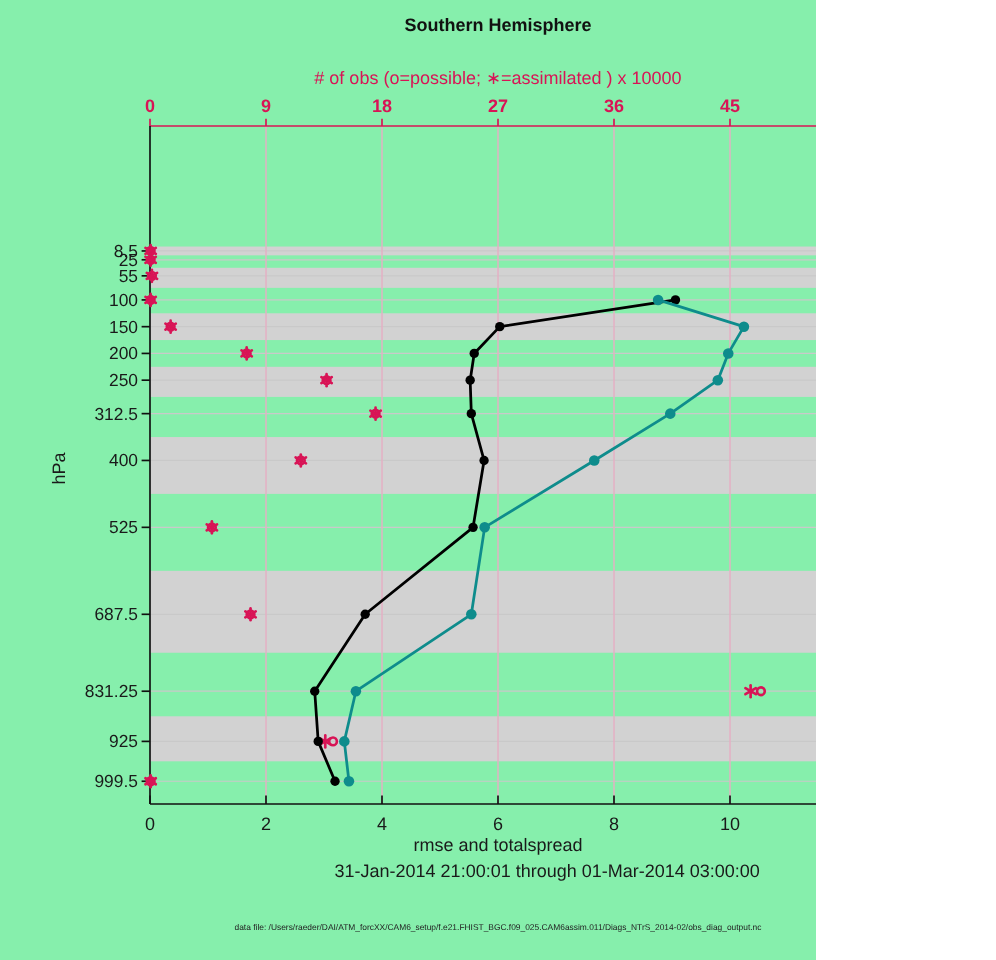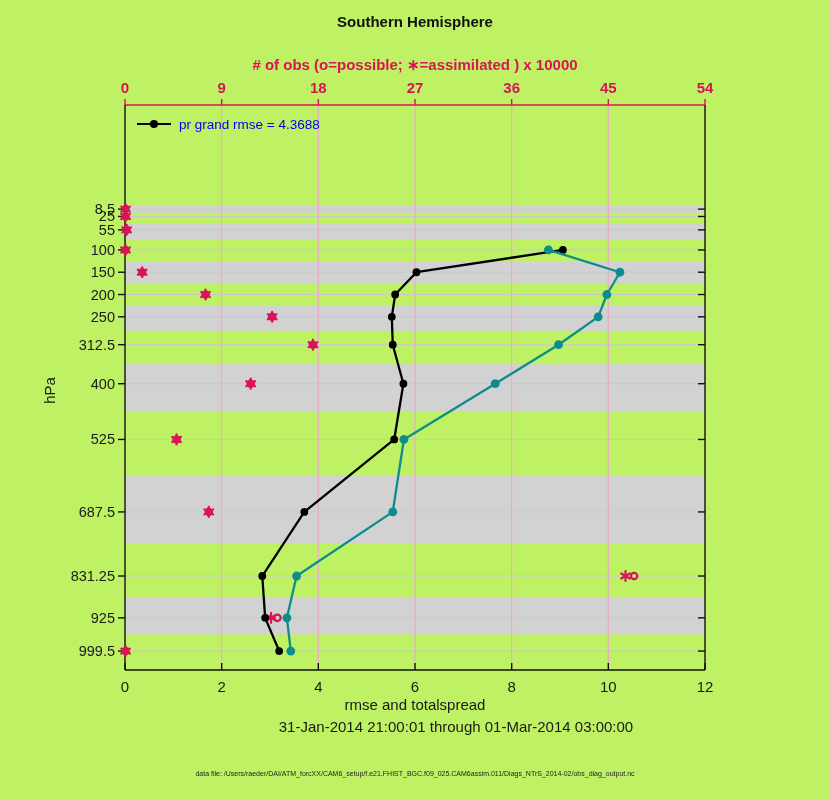--- a/index.html
+++ b/index.html
@@ -1,20 +1,20 @@
 <!DOCTYPE html>
 <html><head>
 <meta charset="utf-8">
 <style>
   html,body{margin:0;padding:0;background:#ffffff;}
-  #stage{position:relative;width:830px;height:800px;background:#bef264;overflow:hidden;
+  #stage{position:relative;width:680px;height:800px;background:#86efac;overflow:hidden;
          font-family:"Liberation Sans", sans-serif;color:#111;}
   .abs{position:absolute;}
   .title-line{width:830px;text-align:center;font-weight:bold;font-size:15px;color:#111;}
-  .obs-label{width:830px;text-align:center;font-weight:bold;font-size:15px;}
+  .obs-label{width:830px;text-align:center;font-weight:normal;font-size:15px;}
   .xaxis-label{width:830px;text-align:center;font-size:15px;color:#1a1a1a;}
   .date-line{width:830px;text-align:center;font-size:15px;color:#1a1a1a;padding-left:41px;}
   .datafile-line{width:830px;text-align:center;font-size:7px;color:#222;}
   .ylab{transform:rotate(-90deg);transform-origin:center;font-size:15px;color:#1a1a1a;}
   #legend{left:137px;top:115px;}
   .lg-row{display:flex;align-items:center;height:18px;gap:8px;}
   .lg-line{position:relative;width:34px;height:2.6px;display:inline-block;}
   .lg-dot{position:absolute;left:13px;top:-3px;width:8px;height:8px;border-radius:50%;}
   .lg-text{font-size:13.5px;color:#0000ee;white-space:nowrap;}
   svg text{font-family:"Liberation Sans", sans-serif;}
@@ -205,26 +205,20 @@
       <circle cx="558.55" cy="344.6902131018153" r="4.4" fill="#0e8c8c"></circle>
       <circle cx="495.2333333333333" cy="383.7095501183899" r="4.4" fill="#0e8c8c"></circle>
       <circle cx="403.8833333333333" cy="439.45146014206784" r="4.4" fill="#0e8c8c"></circle>
       <circle cx="392.76666666666665" cy="511.9159431728492" r="4.4" fill="#0e8c8c"></circle>
       <circle cx="296.58333333333337" cy="576.019139700079" r="4.4" fill="#0e8c8c"></circle>
       <circle cx="286.91666666666663" cy="617.8255722178374" r="4.4" fill="#0e8c8c"></circle>
       <circle cx="290.7833333333333" cy="651.0477505919495" r="4.4" fill="#0e8c8c"></circle>
     </svg>
 
   <div id="legend" class="abs">
-    <div class="lg-row">
-      <span class="lg-line" id="sw0" style="background: rgb(0, 0, 0);">
-          <span class="lg-dot" id="swd0" style="background: rgb(0, 0, 0);"></span>
-        </span>
-      <span class="lg-text">pr grand rmse = 4.3688</span>
-    </div>
   </div>
 
   <div class="abs ylab" style="left:36px;top:382px;">hPa</div>
 
   <div class="abs xaxis-label" style="top:696px;">rmse and totalspread</div>
 
   <div class="abs date-line" style="top:718px;">31-Jan-2014 21:00:01 through 01-Mar-2014 03:00:00</div>
 
   <div class="abs datafile-line" style="top:770px;">data file: /Users/raeder/DAI/ATM_forcXX/CAM6_setup/f.e21.FHIST_BGC.f09_025.CAM6assim.011/Diags_NTrS_2014-02/obs_diag_output.nc</div>
 

